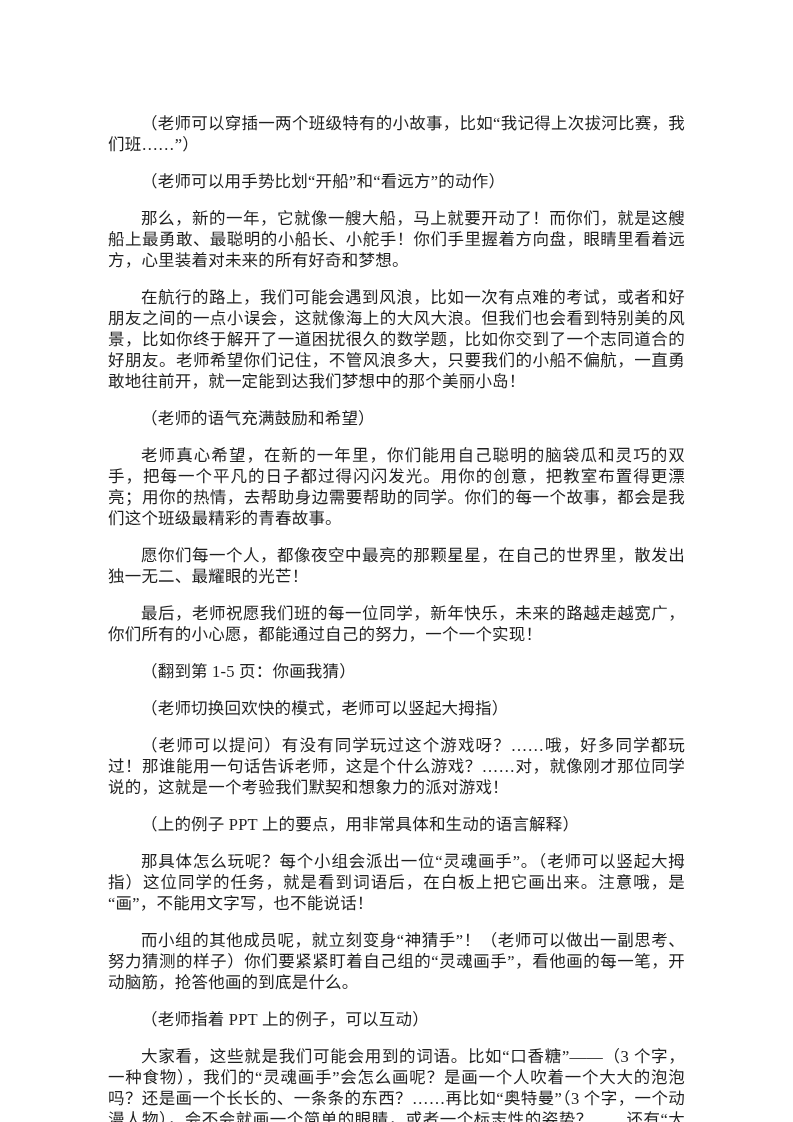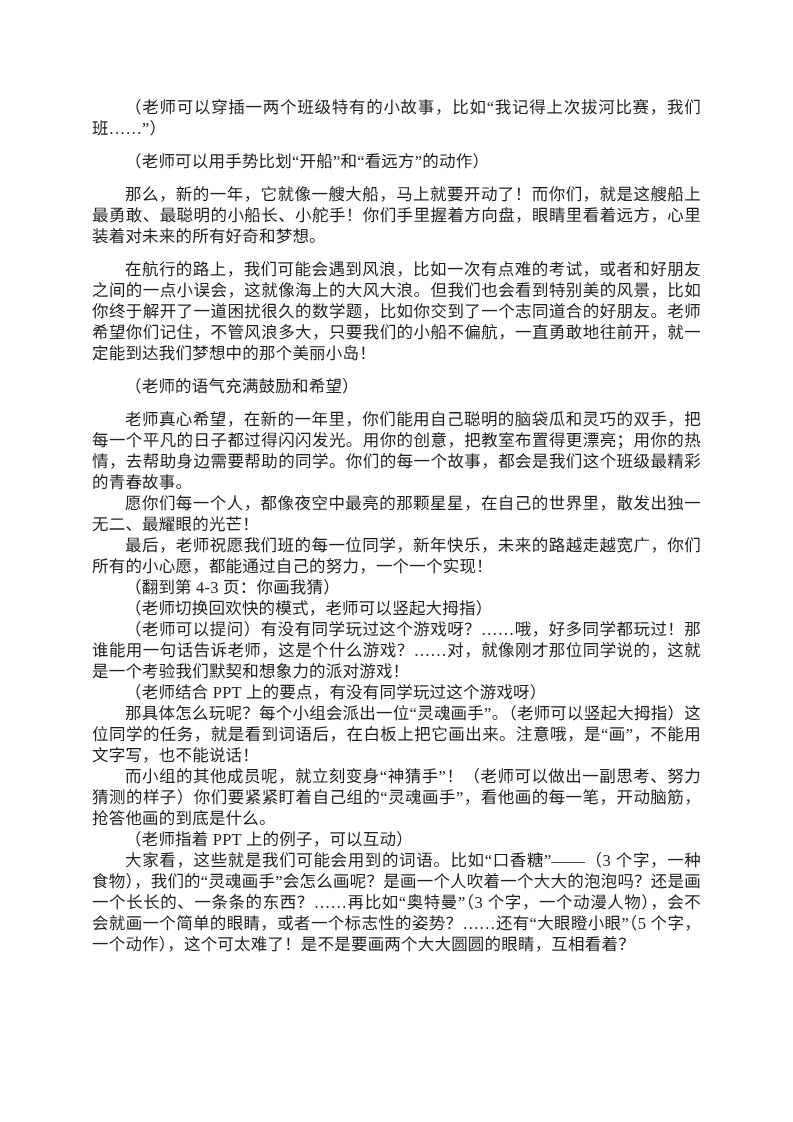--- a/index.html
+++ b/index.html
@@ -15,21 +15,21 @@
   .page {
     box-sizing: border-box;
     width: 793px;
     height: 1122px;
     padding: 97px 92px 20px 92px;
     background: #ffffff;
     color: #1f1f1f;
     overflow: hidden;
   }
   .para {
-    margin: 0;
+    margin: 16px;
     font-size: 16.5px;
     line-height: 21px;
     text-align: justify;
     text-justify: inter-ideograph;
     text-indent: 2em;
     letter-spacing: 0.2px;
     word-break: normal;
   }
   .para.spaced {
     margin-bottom: 12px;
@@ -40,21 +40,21 @@
 
 <div class="page">
   <p class="para spaced">（老师可以穿插一两个班级特有的小故事，比如“我记得上次拔河比赛，我们班……”）</p>
   <p class="para spaced">（老师可以用手势比划“开船”和“看远方”的动作）</p>
   <p class="para spaced">那么，新的一年，它就像一艘大船，马上就要开动了！而你们，就是这艘船上最勇敢、最聪明的小船长、小舵手！你们手里握着方向盘，眼睛里看着远方，心里装着对未来的所有好奇和梦想。</p>
   <p class="para spaced">在航行的路上，我们可能会遇到风浪，比如一次有点难的考试，或者和好朋友之间的一点小误会，这就像海上的大风大浪。但我们也会看到特别美的风景，比如你终于解开了一道困扰很久的数学题，比如你交到了一个志同道合的好朋友。老师希望你们记住，不管风浪多大，只要我们的小船不偏航，一直勇敢地往前开，就一定能到达我们梦想中的那个美丽小岛！</p>
   <p class="para spaced">（老师的语气充满鼓励和希望）</p>
   <p class="para">老师真心希望，在新的一年里，你们能用自己聪明的脑袋瓜和灵巧的双手，把每一个平凡的日子都过得闪闪发光。用你的创意，把教室布置得更漂亮；用你的热情，去帮助身边需要帮助的同学。你们的每一个故事，都会是我们这个班级最精彩的青春故事。</p>
   <p class="para">愿你们每一个人，都像夜空中最亮的那颗星星，在自己的世界里，散发出独一无二、最耀眼的光芒！</p>
   <p class="para">最后，老师祝愿我们班的每一位同学，新年快乐，未来的路越走越宽广，你们所有的小心愿，都能通过自己的努力，一个一个实现！</p>
-  <p class="para">（翻到第 4-3 页：你画我猜）</p>
+  <p class="para">（翻到第 1-5 页：你画我猜）</p>
   <p class="para">（老师切换回欢快的模式，老师可以竖起大拇指）</p>
   <p class="para">（老师可以提问）有没有同学玩过这个游戏呀？……哦，好多同学都玩过！那谁能用一句话告诉老师，这是个什么游戏？……对，就像刚才那位同学说的，这就是一个考验我们默契和想象力的派对游戏！</p>
-  <p class="para">（老师结合 PPT 上的要点，有没有同学玩过这个游戏呀）</p>
+  <p class="para">（上的例子 PPT 上的要点，用非常具体和生动的语言解释）</p>
   <p class="para">那具体怎么玩呢？每个小组会派出一位“灵魂画手”。（老师可以竖起大拇指）这位同学的任务，就是看到词语后，在白板上把它画出来。注意哦，是“画”，不能用文字写，也不能说话！</p>
   <p class="para">而小组的其他成员呢，就立刻变身“神猜手”！（老师可以做出一副思考、努力猜测的样子）你们要紧紧盯着自己组的“灵魂画手”，看他画的每一笔，开动脑筋，抢答他画的到底是什么。</p>
   <p class="para">（老师指着 PPT 上的例子，可以互动）</p>
   <p class="para">大家看，这些就是我们可能会用到的词语。比如“口香糖”——（3 个字，一种食物），我们的“灵魂画手”会怎么画呢？是画一个人吹着一个大大的泡泡吗？还是画一个长长的、一条条的东西？……再比如“奥特曼”（3 个字，一个动漫人物），会不会就画一个简单的眼睛，或者一个标志性的姿势？……还有“大眼瞪小眼”（5 个字，一个动作），这个可太难了！是不是要画两个大大圆圆的眼睛，互相看着？</p>
 </div>
 
 </body></html>

